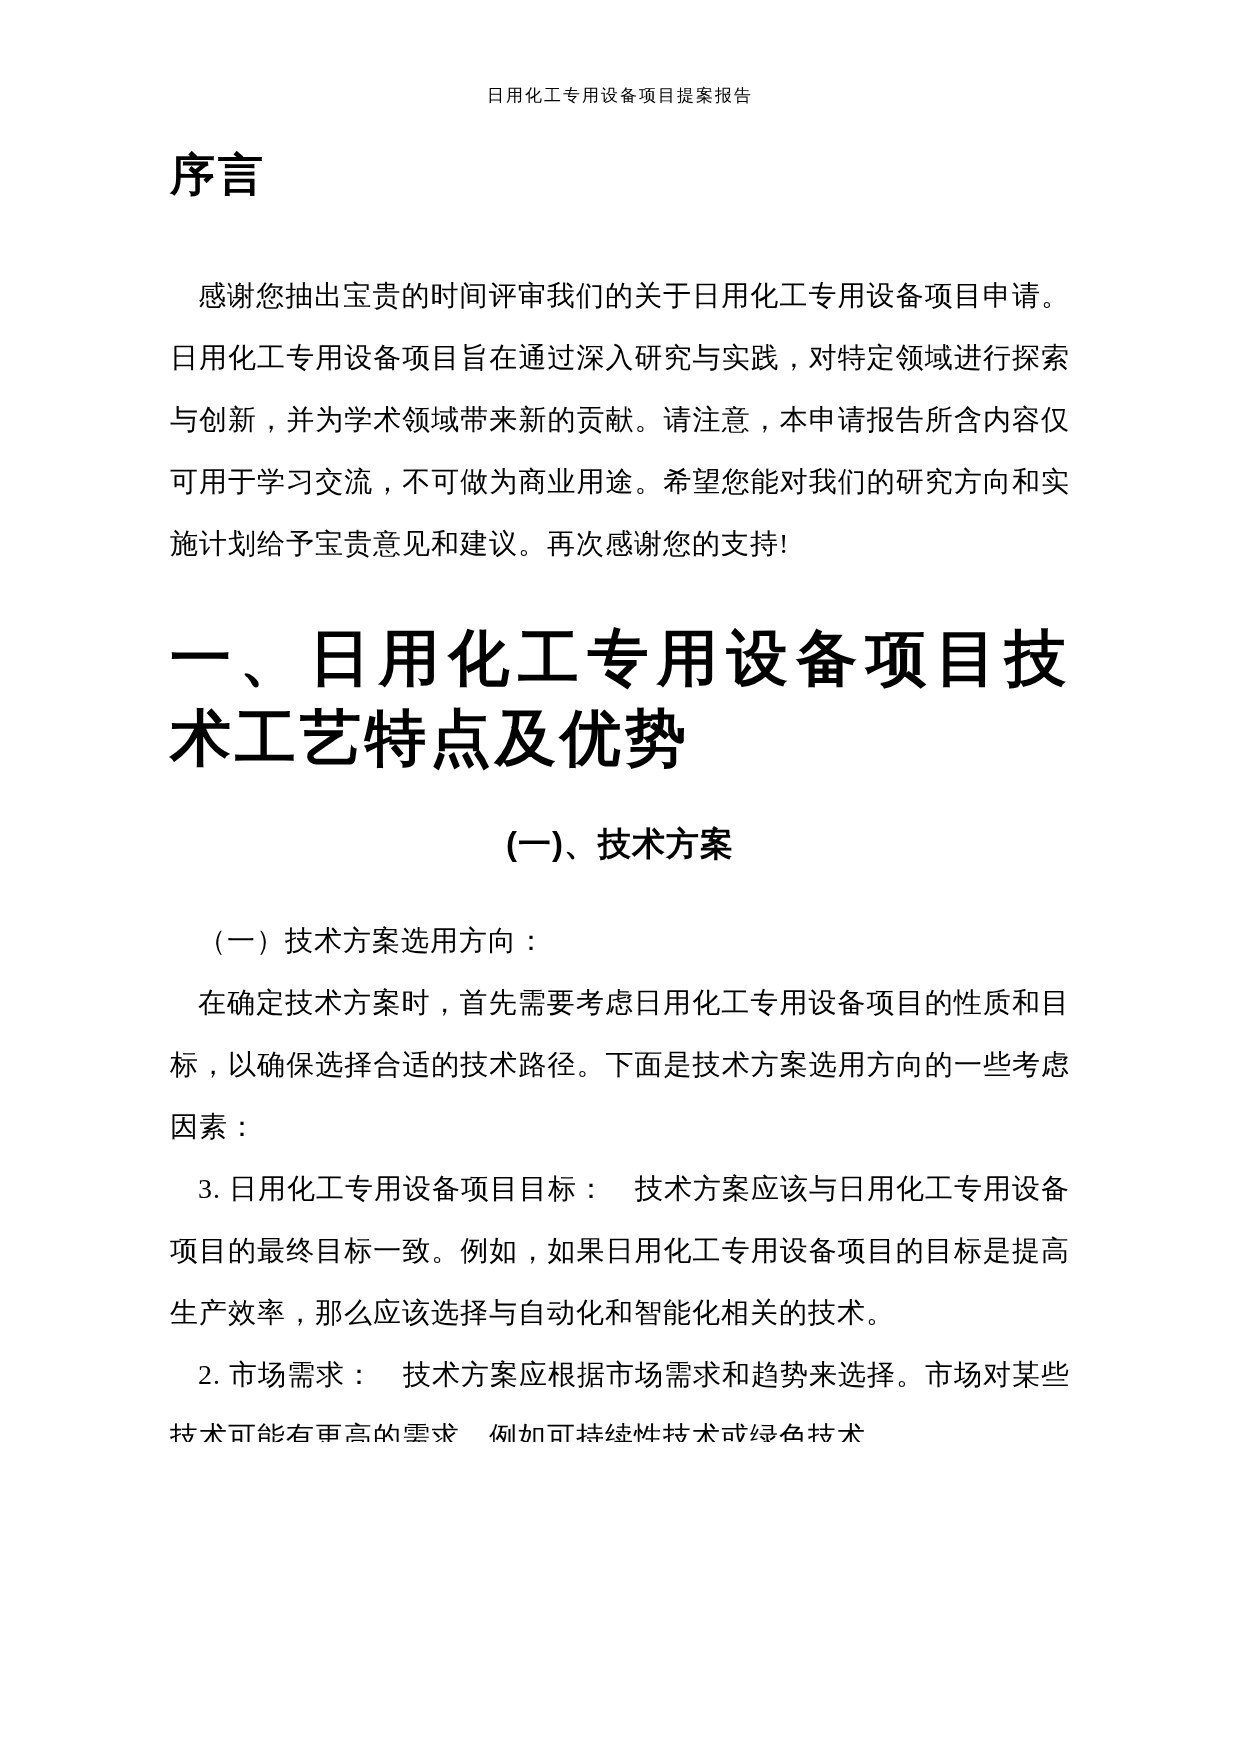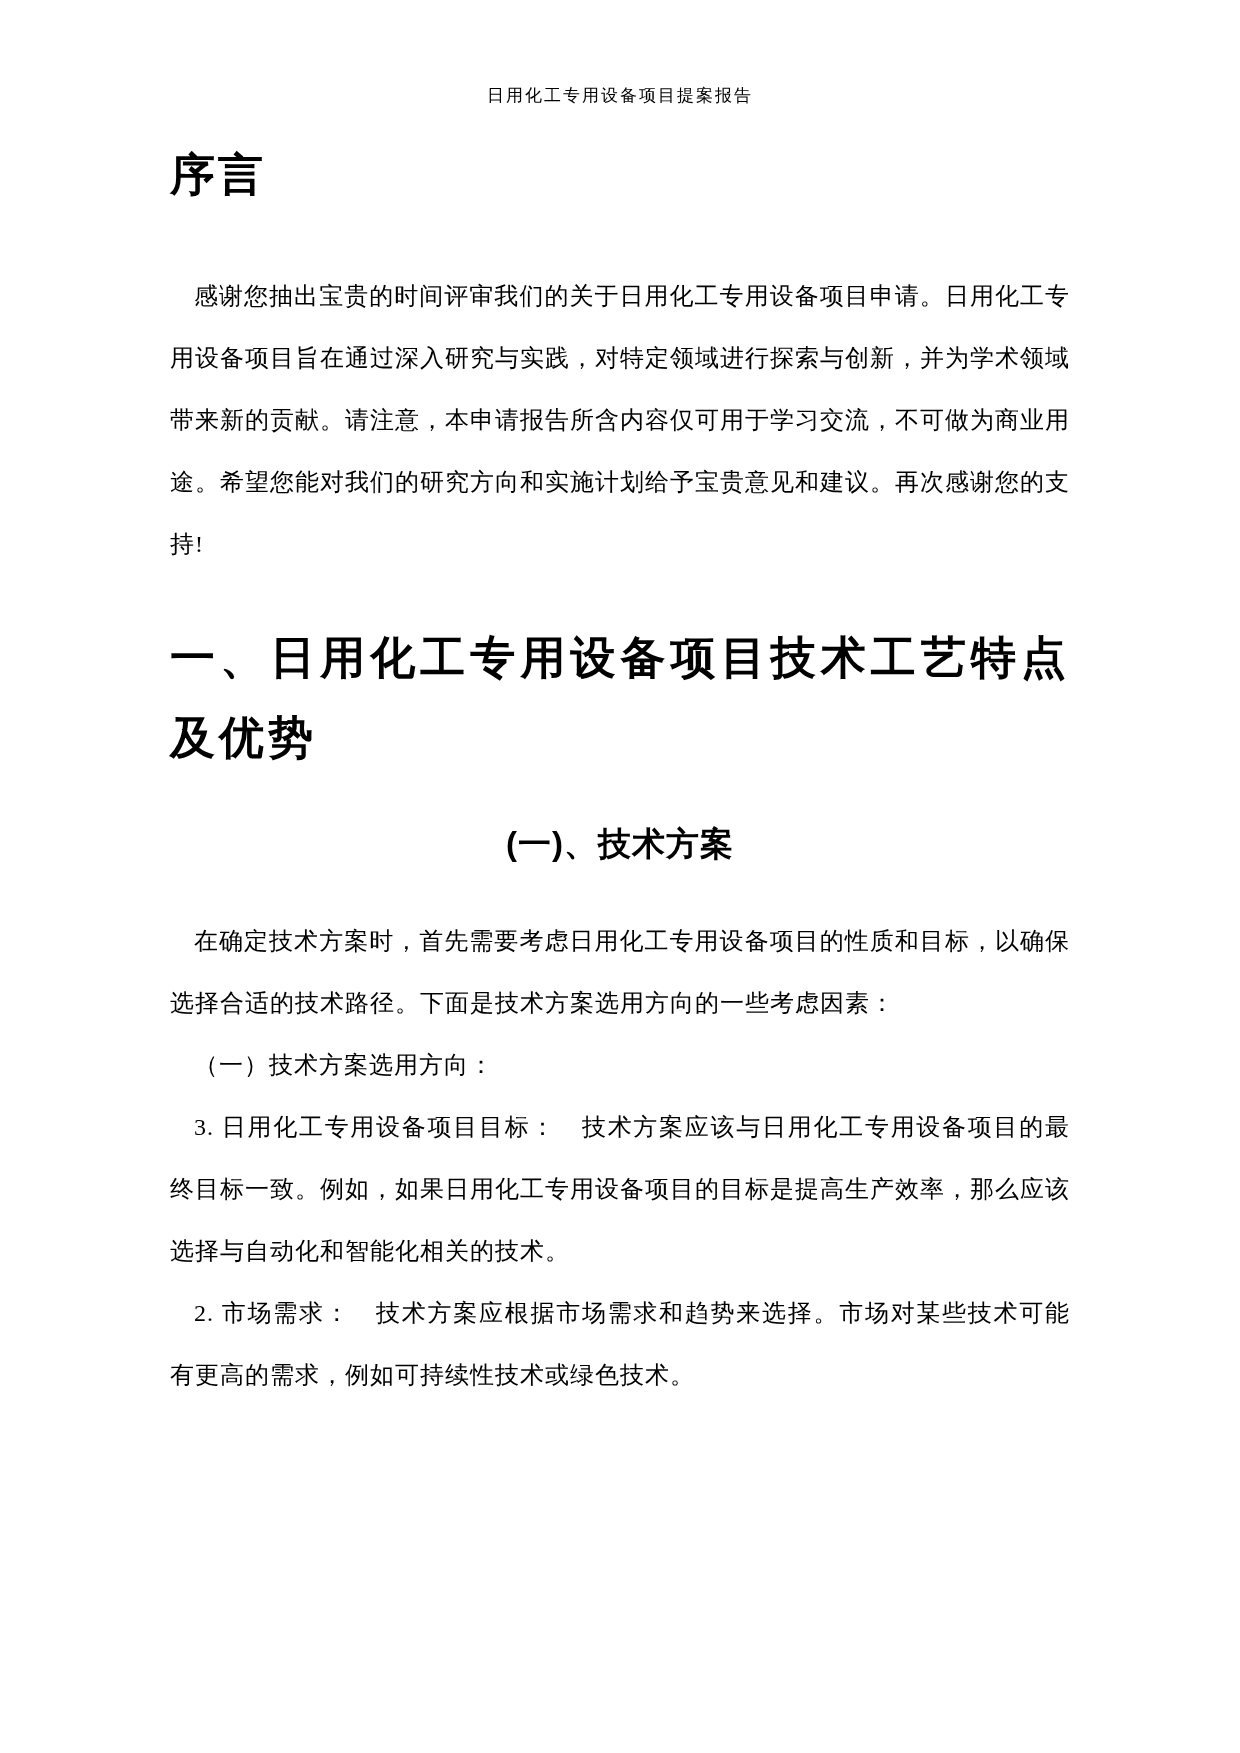--- a/index.html
+++ b/index.html
@@ -32,35 +32,35 @@
   .doc-title {
     margin: 149px 0 0 0;
     font-family: "Liberation Sans", sans-serif;
     font-weight: 700;
     font-size: 45px;
     line-height: 52px;
     letter-spacing: 3px;
   }
   .body-text {
     margin: 0;
-    font-size: 24px;
+    font-size: 28px;
     line-height: 62px;
     letter-spacing: 1px;
     text-align: justify;
     text-indent: 1em;
     word-break: break-all;
   }
   .preface {
     margin-top: 64px;
   }
   .section-heading {
     margin: 43px 0 0 0;
     font-family: "Liberation Sans", sans-serif;
     font-weight: 700;
-    font-size: 45px;
+    font-size: 61px;
     line-height: 80px;
     letter-spacing: 4px;
     text-align: justify;
     word-break: break-all;
   }
   .subsection-heading {
     margin: 43px 0 0 0;
     font-family: "Liberation Sans", sans-serif;
     font-weight: 700;
     font-size: 33px;
@@ -92,22 +92,22 @@
 
     <h1 class="doc-title">序言</h1>
 
     <p class="body-text preface">感谢您抽出宝贵的时间评审我们的关于日用化工专用设备项目申请。日用化工专用设备项目旨在通过深入研究与实践，对特定领域进行探索与创新，并为学术领域带来新的贡献。请注意，本申请报告所含内容仅可用于学习交流，不可做为商业用途。希望您能对我们的研究方向和实施计划给予宝贵意见和建议。再次感谢您的支持!</p>
 
     <h2 class="section-heading">一、日用化工专用设备项目技术工艺特点及优势</h2>
 
     <h3 class="subsection-heading">(一)、技术方案</h3>
 
     <div class="body-block">
+      <p class="body-text">（一）技术方案选用方向：</p>
       <p class="body-text">在确定技术方案时，首先需要考虑日用化工专用设备项目的性质和目标，以确保选择合适的技术路径。下面是技术方案选用方向的一些考虑因素：</p>
-      <p class="body-text">（一）技术方案选用方向：</p>
       <p class="body-text">3. 日用化工专用设备项目目标：　技术方案应该与日用化工专用设备项目的最终目标一致。例如，如果日用化工专用设备项目的目标是提高生产效率，那么应该选择与自动化和智能化相关的技术。</p>
       <p class="body-text">2. 市场需求：　技术方案应根据市场需求和趋势来选择。市场对某些技术可能有更高的需求，例如可持续性技术或绿色技术。</p>
     </div>
 
   </div>
 
   <div class="page-number">4</div>
 
 </div>
 

